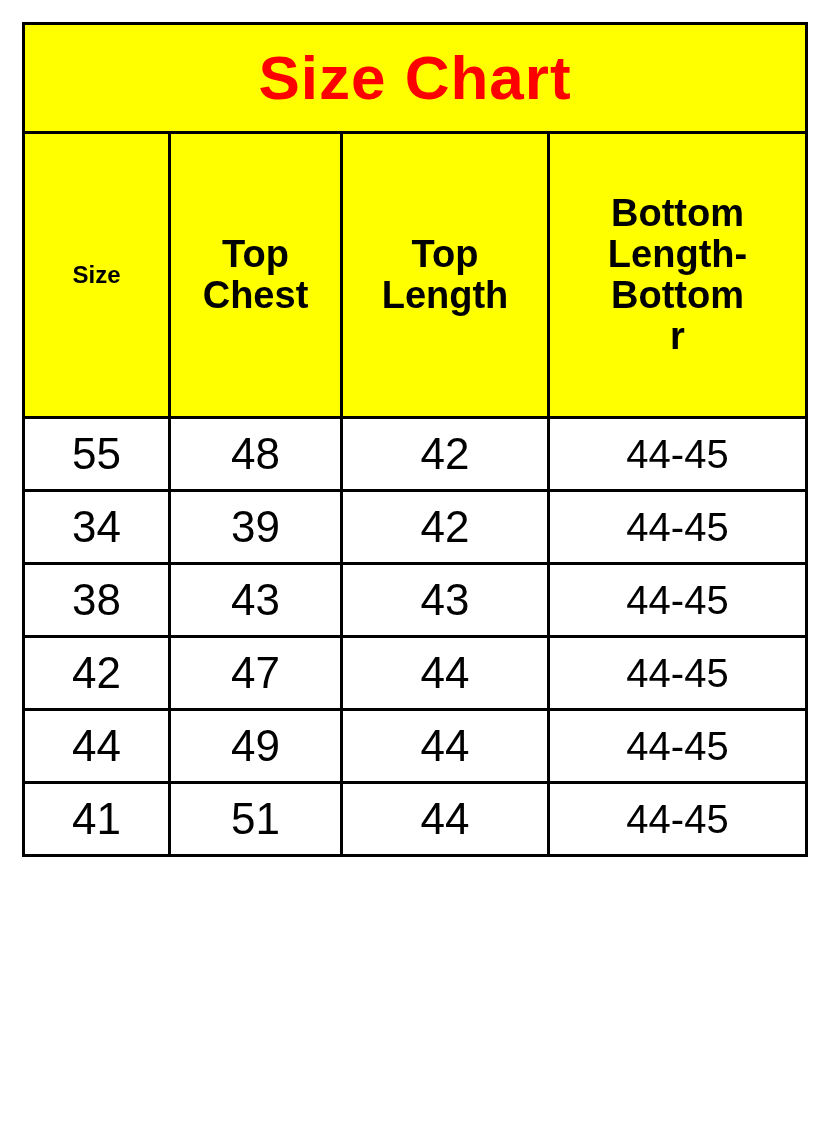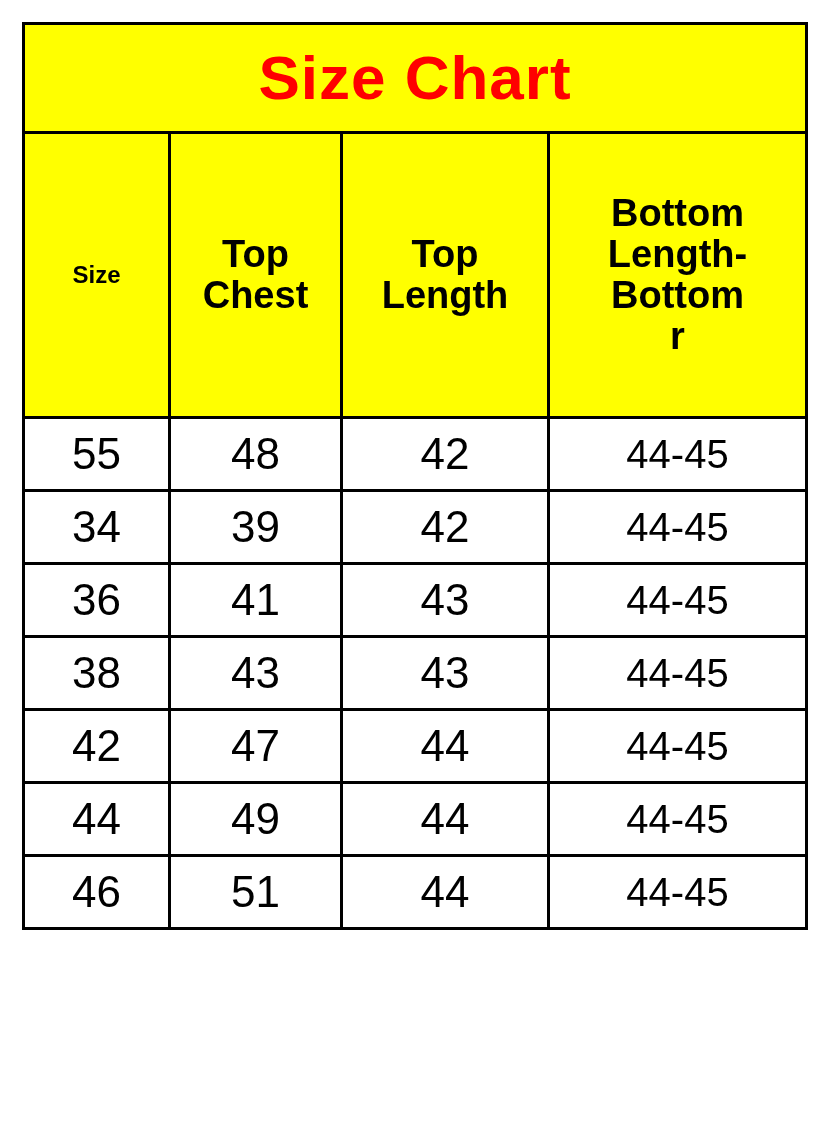--- a/index.html
+++ b/index.html
@@ -110,44 +110,38 @@
         <td>42</td>
         <td class="bottom-col">44-45</td>
       </tr>
       <tr class="data-row">
         <td>34</td>
         <td>39</td>
         <td>42</td>
         <td class="bottom-col">44-45</td>
       </tr>
       <tr class="data-row">
-        <td>36</td>
-        <td>41</td>
-        <td>43</td>
-        <td class="bottom-col">44-45</td>
-      </tr>
-      <tr class="data-row">
         <td>38</td>
         <td>43</td>
         <td>43</td>
         <td class="bottom-col">44-45</td>
       </tr>
       <tr class="data-row">
         <td>42</td>
         <td>47</td>
         <td>44</td>
         <td class="bottom-col">44-45</td>
       </tr>
       <tr class="data-row">
         <td>44</td>
         <td>49</td>
         <td>44</td>
         <td class="bottom-col">44-45</td>
       </tr>
       <tr class="data-row">
-        <td>46</td>
+        <td>41</td>
         <td>51</td>
         <td>44</td>
         <td class="bottom-col">44-45</td>
       </tr>
     </tbody>
   </table>
 </div>
 
 </body></html>

